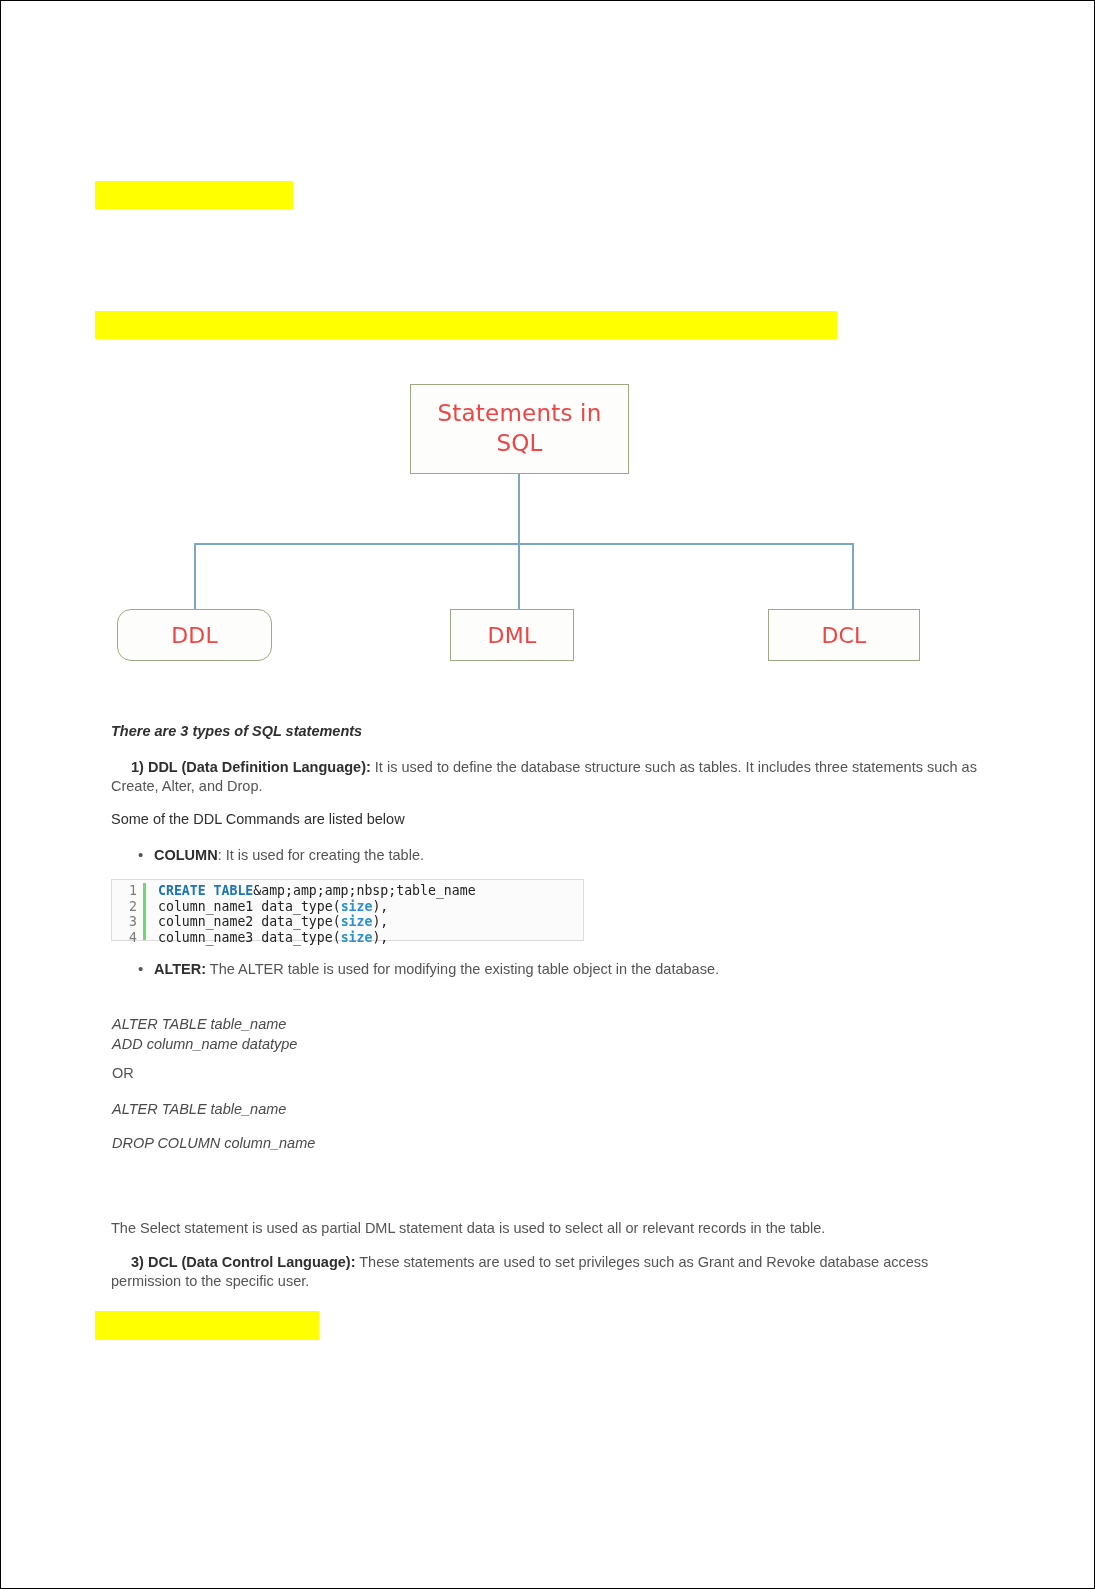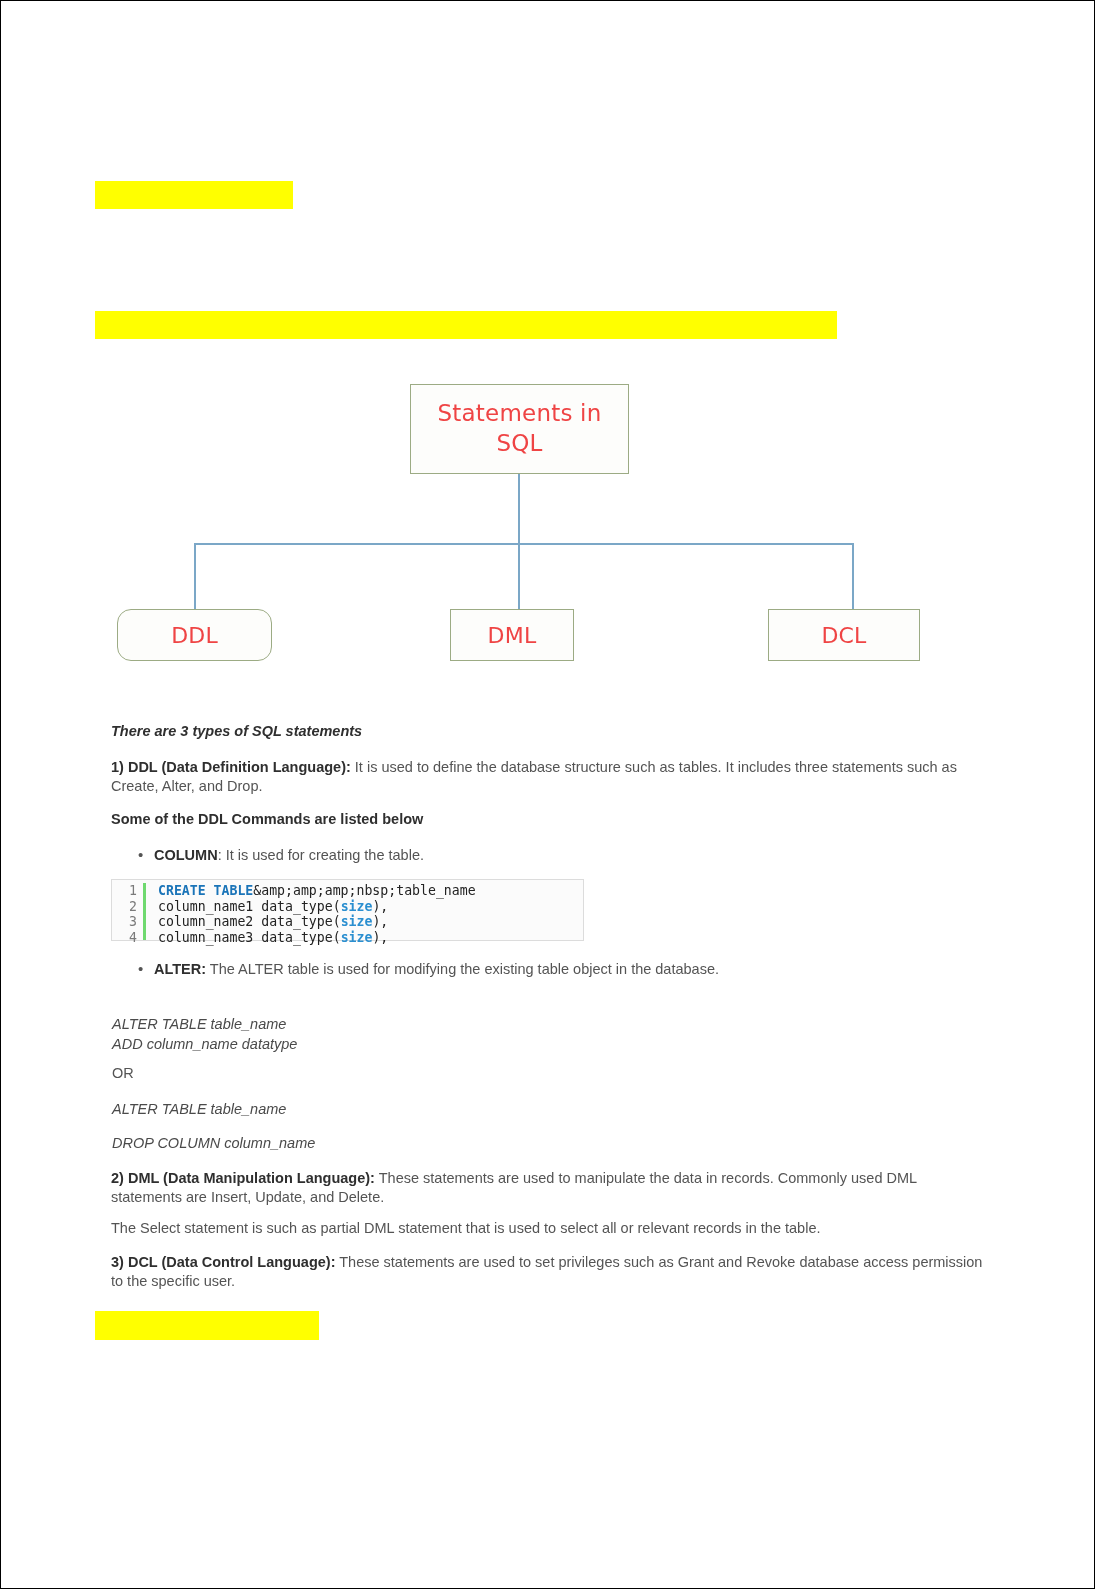--- a/index.html
+++ b/index.html
@@ -86,29 +86,29 @@
 
   
   .body-text {
     position: absolute;
     left: 110px;
     width: 880px;
     color: #545454;
     font-size: 14.5px;
     line-height: 1.33;
   }
-  .body-text b { color: #2f2f2f; }
+  .body-text b { color: #2f2f2f; margin-left: 20px; }
   .lead-italic {
     font-style: italic;
     font-weight: bold;
     color: #2f2f2f;
     font-size: 14.5px;
   }
   .sub-head {
-    font-weight: bold;
+    font-weight: normal;
     color: #2f2f2f;
     font-size: 14.5px;
   }
   .bullet-row {
     position: absolute;
     left: 137px;
     width: 850px;
     color: #545454;
     font-size: 14.5px;
     line-height: 1.33;
@@ -243,23 +243,20 @@
   <div class="syntax-italic" style="top:1014px;">
     <div>ALTER TABLE table_name</div>
     <div>ADD column_name datatype</div>
   </div>
 
   <div class="plain-or" style="top:1064px;">OR</div>
 
   <div class="syntax-italic" style="top:1099px;">ALTER TABLE table_name</div>
   <div class="syntax-italic" style="top:1133px;">DROP COLUMN column_name</div>
 
-  <div class="body-text" style="top:1168px;">
-    <b>2) DML (Data Manipulation Language):</b><span> These statements are used to manipulate the data in records. Commonly used DML statements are Insert, Update, and Delete.</span>
-  </div>
-
-  <div class="body-text" style="top:1218px;">The Select statement is such as partial DML statement that is used to select all or relevant records in the table.</div>
+
+  <div class="body-text" style="top:1218px;">The Select statement is used as partial DML statement data is used to select all or relevant records in the table.</div>
 
   <div class="body-text" style="top:1252px;">
     <b>3) DCL (Data Control Language):</b><span> These statements are used to set privileges such as Grant and Revoke database access permission to the specific user.</span>
   </div>
 
 </div>
 
 </body></html>

